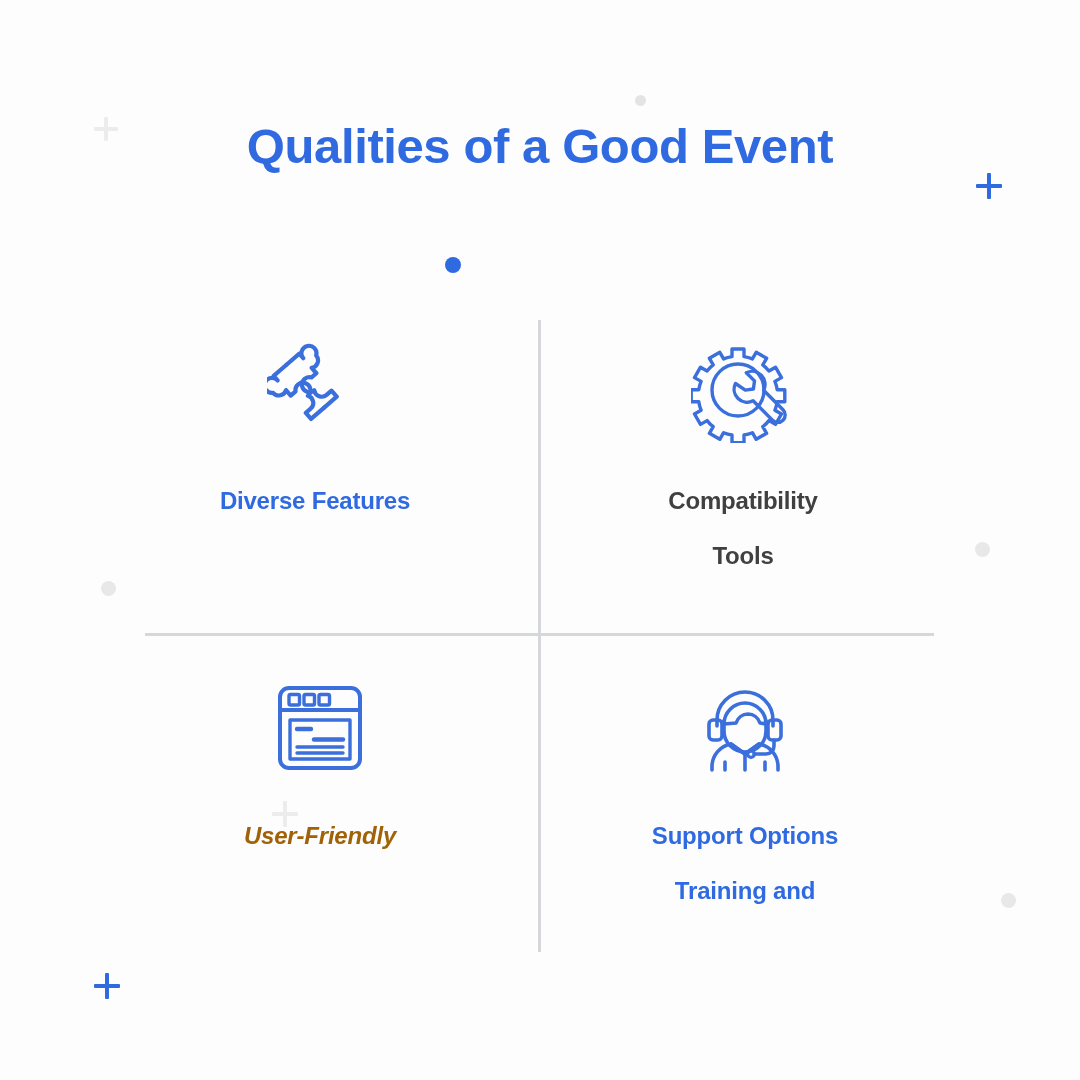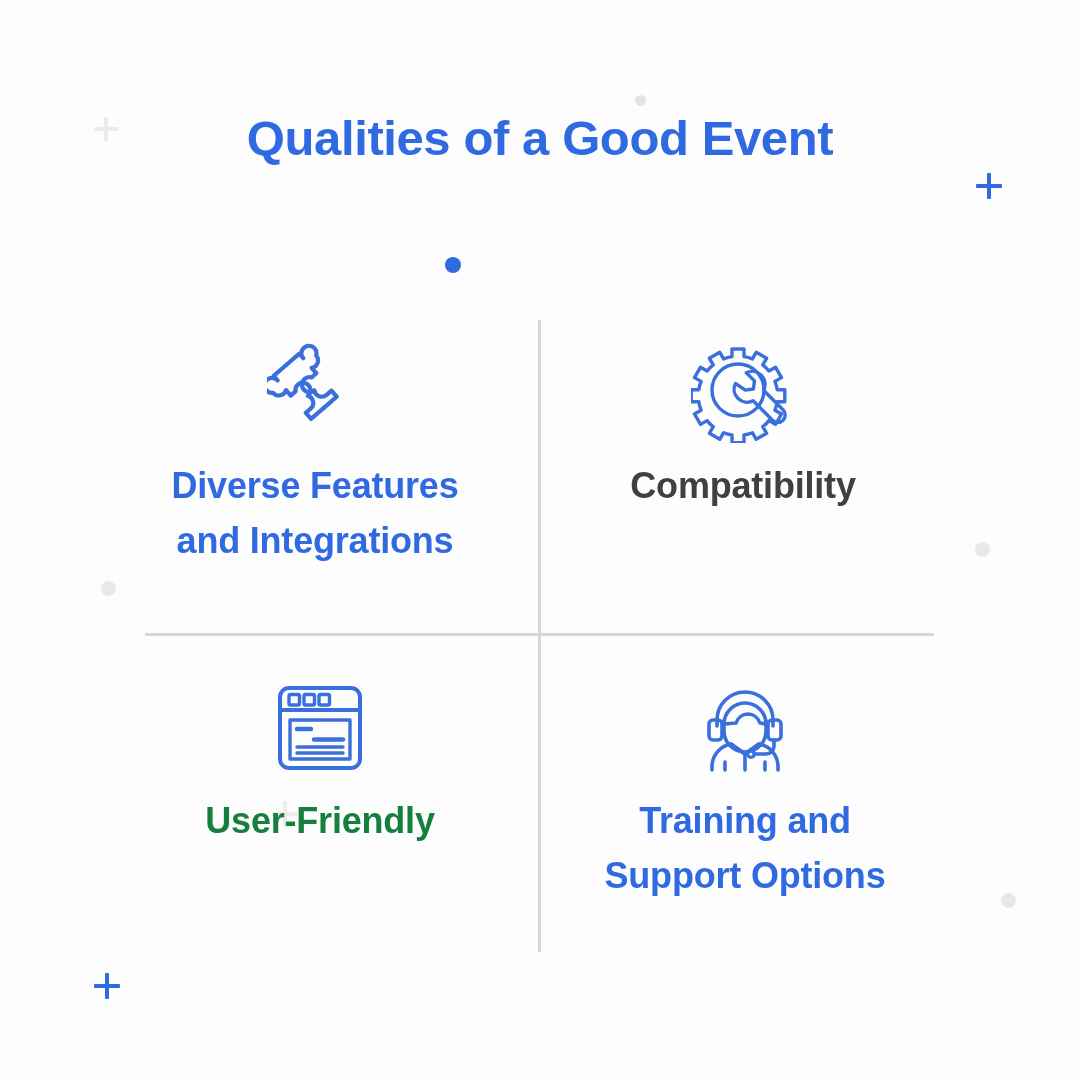--- a/index.html
+++ b/index.html
@@ -103,23 +103,23 @@
   .cell-icon {
     height: 106px;
     display: flex;
     align-items: center;
     justify-content: center;
   }
   .cell-icon svg {
     display: block;
   }
   .cell-label {
-    margin-top: 12px;
+    margin-top: 27px;
     color: #2f6ae1;
-    font-size: 36px;
+    font-size: 24px;
     font-weight: bold;
     line-height: 55px;
     letter-spacing: -0.2px;
     padding: 0 22px;
   }
 </style>
 </head>
 <body>
 
 <div id="canvas" style="background: rgb(253, 253, 253);">
@@ -129,21 +129,21 @@
       <div class="deco-plus" style="width: 26px; height: 26px; left: 976px; top: 173px; color: rgb(47, 106, 225);"></div>
       <div class="deco-plus" style="width: 26px; height: 26px; left: 94px; top: 973px; color: rgb(47, 106, 225);"></div>
       <div class="deco-plus" style="width: 26px; height: 26px; left: 272px; top: 801px; color: rgb(236, 236, 236);"></div>
       <div class="deco-dot" style="width: 11px; height: 11px; left: 634.5px; top: 94.5px; background: rgb(228, 228, 228);"></div>
       <div class="deco-dot" style="width: 16px; height: 16px; left: 445px; top: 257px; background: rgb(47, 106, 225);"></div>
       <div class="deco-dot" style="width: 15px; height: 15px; left: 100.5px; top: 580.5px; background: rgb(232, 232, 232);"></div>
       <div class="deco-dot" style="width: 15px; height: 15px; left: 974.5px; top: 541.5px; background: rgb(232, 232, 232);"></div>
       <div class="deco-dot" style="width: 15px; height: 15px; left: 1000.5px; top: 892.5px; background: rgb(232, 232, 232);"></div>
     </div>
 
-  <div class="title" style="color: rgb(47, 106, 225);">
+  <div class="title" style="color: rgb(47, 106, 225); margin-top: 8px;">
     <div>Qualities of a Good Event</div>
   </div>
 
   <div class="divider-v" style="background: rgb(213, 215, 218);"></div>
   <div class="divider-h" style="background: rgb(213, 215, 218);"></div>
 
   <div class="grid">
 
     <div class="cell c0">
       <div class="cell-icon">
@@ -154,21 +154,20 @@
                      h-6.4 a7.5 7.5 0 1 0 -6.4 11.5 a7.5 7.5 0 0 0 6.4 11.5 h6.4 v8 h-17"></path>
             <path d="M45 10 v-0 h-0 v67 h0" opacity="0"></path>
 
             <path d="M45 10 h-17 v6 a7.5 7.5 0 1 0 -11.5 6.4 a7.5 7.5 0 0 0 11.5 6.4 v7.2 h6.4
                      a7.5 7.5 0 1 1 6.4 11.5 a7.5 7.5 0 0 1 -6.4 11.5 h-6.4 v8 h17"></path>
           </g>
         </svg>
       </div>
       <div class="cell-label" style="color: rgb(47, 106, 225);">
         <div>Diverse Features</div>
-        <div>and Integrations</div>
       </div>
     </div>
 
     <div class="cell c1">
       <div class="cell-icon">
         <svg width="104" height="100" viewBox="0 0 104 100" fill="none" stroke="#3a6fdc" stroke-width="3.4" stroke-linejoin="round" stroke-linecap="round">
 
           <path d="M41 6 h12 v7.6 a33 33 0 0 1 8.4 2.3 l3.8 -6.6 l10.4 6 l-3.8 6.6 a33 33 0 0 1 6.1 6.1
                    l6.6 -3.8 l6 10.4 l-6.6 3.8 a33 33 0 0 1 2.3 8.4 h7.6 v12 h-7.6 a33 33 0 0 1 -2.3 8.4
                    l6.6 3.8 l-6 10.4 l-6.6 -3.8 a33 33 0 0 1 -6.1 6.1 l3.8 6.6 l-10.4 6 l-3.8 -6.6
@@ -178,20 +177,21 @@
                    l-3.8 -6.6 l10.4 -6 l3.8 6.6 a33 33 0 0 1 8.4 -2.3 z"></path>
 
           <circle cx="47" cy="47" r="26"></circle>
 
           <path d="M44.5 40.5 a13 13 0 0 0 17.6 17.3 l19.4 19.4 a7.4 7.4 0 0 0 10.5 -10.5
                    l-19.4 -19.4 a13 13 0 0 0 -17.3 -17.6 l8.2 8.2 l-1.1 8.1 l-8.1 1.1 z"></path>
         </svg>
       </div>
       <div class="cell-label" style="color: #404040;">
         <div>Compatibility</div>
+        <div>Tools</div>
       </div>
     </div>
 
     <div class="cell c2">
       <div class="cell-icon">
         <svg width="92" height="92" viewBox="0 0 92 92" fill="none" stroke="#3a6fdc" stroke-width="4" stroke-linejoin="round" stroke-linecap="round">
 
           <rect x="6" y="6" width="80" height="80" rx="9"></rect>
 
           <path d="M6 28 h80"></path>
@@ -202,21 +202,21 @@
 
           <rect x="16" y="38" width="60" height="39" stroke-width="3.4"></rect>
 
           <path d="M23 47 h14" stroke-width="4.4"></path>
 
           <path d="M40 57.5 h29" stroke-width="4.4"></path>
           <path d="M23 65 h46" stroke-width="3.4"></path>
           <path d="M23 71 h46" stroke-width="3.4"></path>
         </svg>
       </div>
-      <div class="cell-label" style="color: #15803d;">
+      <div class="cell-label" style="color: #a16207; font-style: italic;">
         <div>User-Friendly</div>
       </div>
     </div>
 
     <div class="cell c3">
       <div class="cell-icon">
         <svg width="96" height="96" viewBox="0 0 96 96" fill="none" stroke="#3a6fdc" stroke-width="3.6" stroke-linejoin="round" stroke-linecap="round">
 
           <path d="M20 46 v-6 a28 28 0 0 1 56 0 v6"></path>
 
@@ -236,19 +236,19 @@
 
           <path d="M34 64 l14 10 l14 -10"></path>
 
           <path d="M48 74 v16"></path>
 
           <path d="M28 90 v-8"></path>
           <path d="M68 90 v-8"></path>
         </svg>
       </div>
       <div class="cell-label" style="color: rgb(47, 106, 225);">
+        <div>Support Options</div>
         <div>Training and</div>
-        <div>Support Options</div>
       </div>
     </div>
 
   </div>
 </div>
 
 </body></html>

